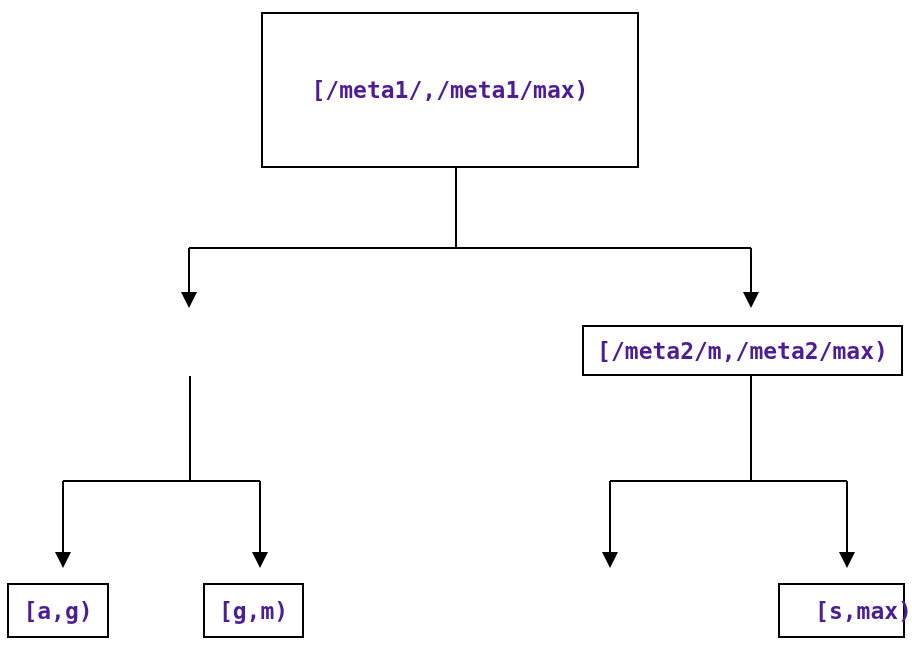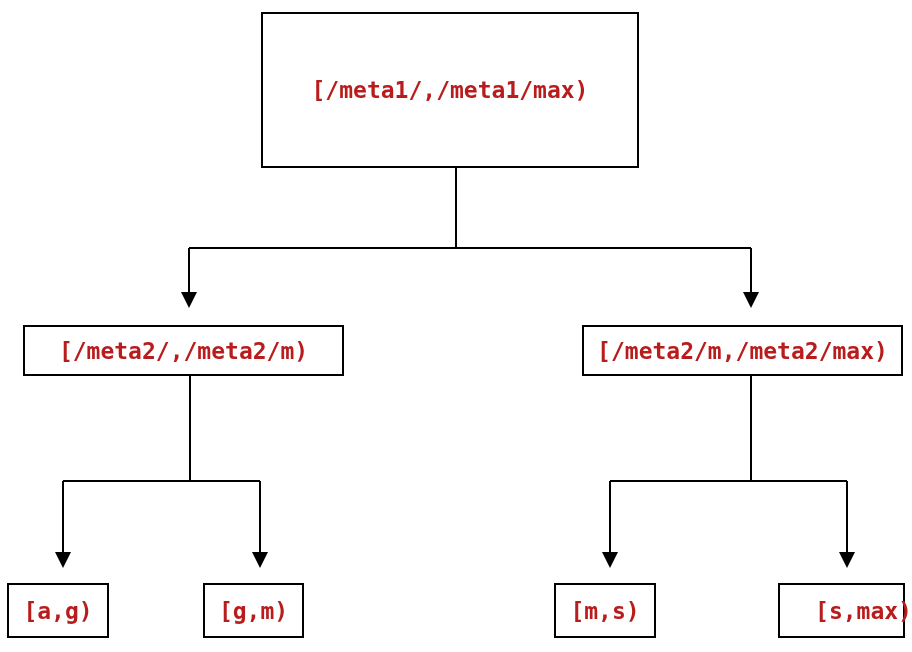--- a/index.html
+++ b/index.html
@@ -23,21 +23,21 @@
     position: absolute;
     box-sizing: border-box;
     border: 2px solid #000000;
     background: #ffffff;
     display: flex;
     align-items: center;
     justify-content: center;
     font-family: "DejaVu Sans Mono", monospace;
     font-weight: bold;
     font-size: 23px;
-    color: #b91c1c;
+    color: #4c1d95;
     white-space: nowrap;
   }
   .node-root   { left: 261px; top: 12px;  width: 378px; height: 156px; }
   .node-l2a    { left: 23px;  top: 325px; width: 321px; height: 51px; }
   .node-l2b    { left: 582px; top: 325px; width: 321px; height: 51px; justify-content: center; }
   .node-leaf0  { left: 7px;   top: 583px; width: 102px; height: 55px; }
   .node-leaf1  { left: 203px; top: 583px; width: 101px; height: 55px; }
   .node-leaf2  { left: 554px; top: 583px; width: 102px; height: 55px; }
   .node-leaf3  { left: 778px; top: 583px; width: 127px; height: 55px; padding-left: 44px; }
 </style>
@@ -68,37 +68,31 @@
     <polygon points="55,552 71,552 63,568" fill="#000000"></polygon>
     <polygon points="252,552 268,552 260,568" fill="#000000"></polygon>
     <polygon points="602,552 618,552 610,568" fill="#000000"></polygon>
     <polygon points="839,552 855,552 847,568" fill="#000000"></polygon>
   </svg>
 
   <div class="node node-root">
     <span>[/meta1/,/meta1/max)</span>
   </div>
 
-  <div class="node node-l2a">
-    <span>[/meta2/,/meta2/m)</span>
-  </div>
 
   <div class="node node-l2b">
     <span>[/meta2/m,/meta2/max)</span>
   </div>
 
   <div class="node node-leaf1">
     <span>[g,m)</span>
   </div>
 
   <div class="node node-leaf0">
     <span>[a,g)</span>
   </div>
 
-  <div class="node node-leaf2">
-    <span>[m,s)</span>
-  </div>
 
   <div class="node node-leaf3">
     <span>[s,max)</span>
   </div>
 
 </div>
 
 </body></html>

